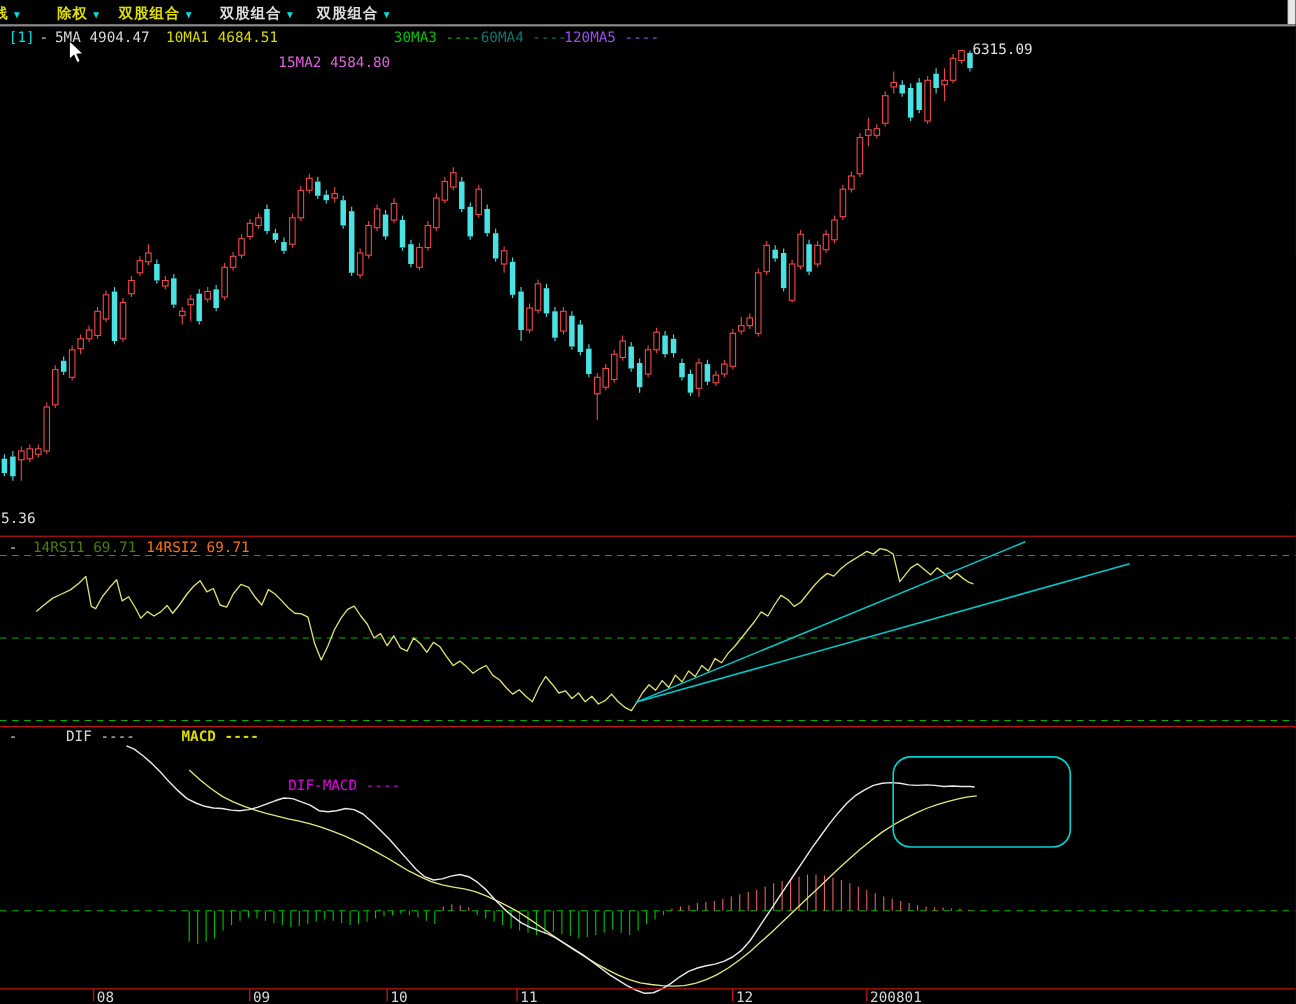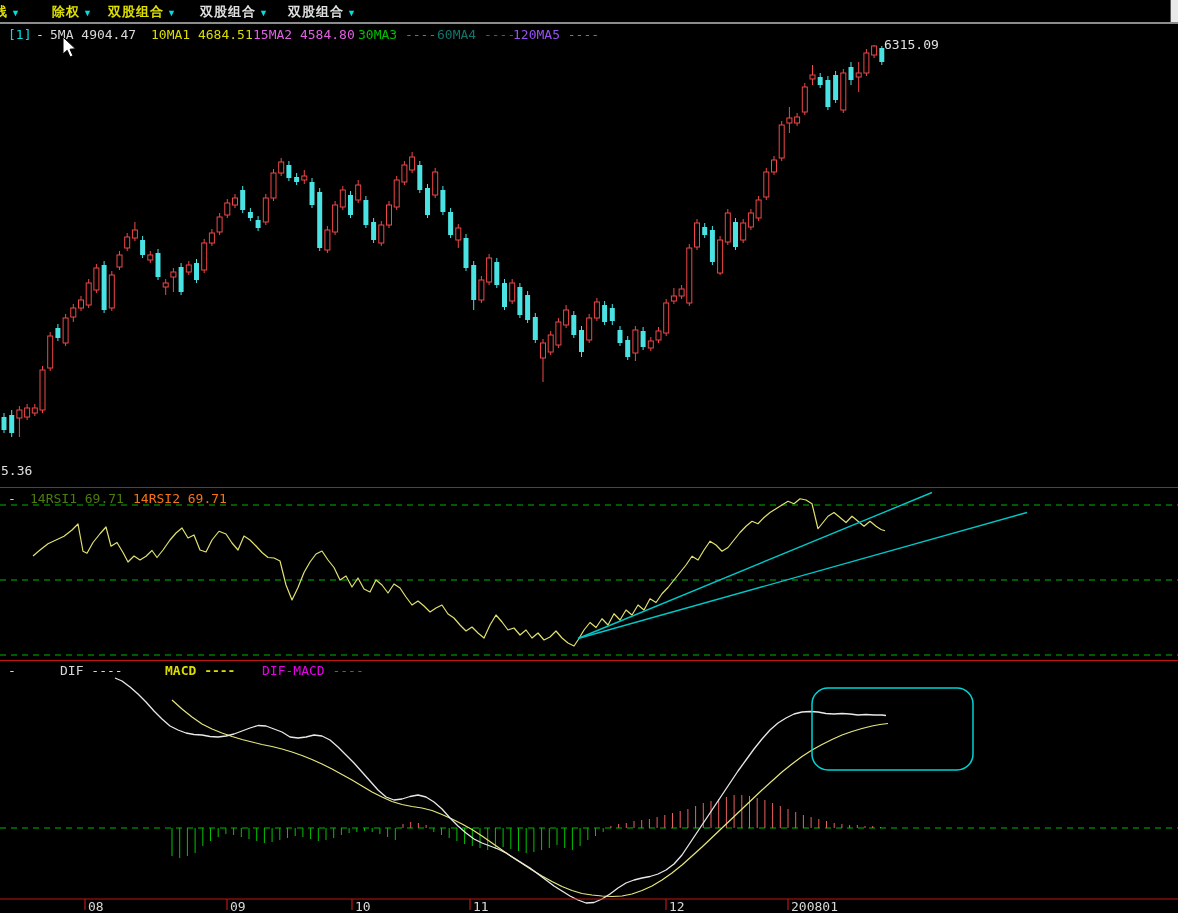--- a/index.html
+++ b/index.html
@@ -520,39 +520,39 @@
       <line x1="788" y1="899" x2="788" y2="910" stroke="#c01414" stroke-width="1.2"></line>
       <text x="791" y="911" fill="#d8d8d8" font-size="13">200801</text>
     </svg>
 
   <div class="indicator-row row-ma">
 
   <span class="tok" style="color: rgb(0, 224, 224); left: 8px;">[1]</span>
       <span class="tok" style="color: rgb(216, 216, 216); left: 36px;">-</span>
       <span class="tok" style="color: rgb(216, 216, 216); left: 50px;">5MA 4904.47</span>
       <span class="tok" style="color: rgb(220, 220, 0); left: 151px;">10MA1 4684.51</span>
-      <span class="tok" style="color: rgb(224, 96, 224); left: 253px;">15MA2 4584.80</span>
+      <span class="tok" style="color: rgb(224, 96, 224); left: 253px; margin-top: 23px;">15MA2 4584.80</span>
       <span class="tok" style="color: rgb(0, 192, 0); left: 358px;">30MA3 ----</span>
       <span class="tok" style="color: #0f766e; left: 437px;">60MA4 ----</span>
       <span class="tok" style="color: rgb(152, 80, 240); left: 513px;">120MA5 ----</span>
     </div>
 
   <div class="indicator-row row-rsi">
 
   <span class="tok" style="color: rgb(216, 216, 216); left: 8px;">-</span>
       <span class="tok" style="color: #4d7c0f; left: 30px;">14RSI1 69.71</span>
       <span class="tok" style="color: #f97316; left: 133px;">14RSI2 69.71</span>
     </div>
 
   <div class="indicator-row row-macd">
 
   <span class="tok" style="color: rgb(216, 216, 216); left: 8px;">-</span>
       <span class="tok" style="color: rgb(216, 216, 216); left: 60px;">DIF ----</span>
       <span class="tok" style="color: rgb(220, 220, 0); left: 165px; font-weight: bold;">MACD ----</span>
-      <span class="tok" style="color: rgb(232, 0, 232); left: 262px;">DIF-MACD ----</span>
+      <span class="tok" style="color: rgb(232, 0, 232); left: 262px; margin-top: 44px;">DIF-MACD ----</span>
     </div>
 
   <div class="sep" id="sep-rsi"></div>
   <div class="sep" id="sep-macd"></div>
 
   <svg class="chart" width="20" height="24" viewBox="0 0 20 24" style="left:62px;top:37px;">
     <polygon points="1,0 1,17 5.2,13.3 8.1,20 11,18.7 8,12.2 13.5,11.8" fill="#ffffff" stroke="#000000" stroke-width="1"></polygon>
   </svg>
 
 </div>

